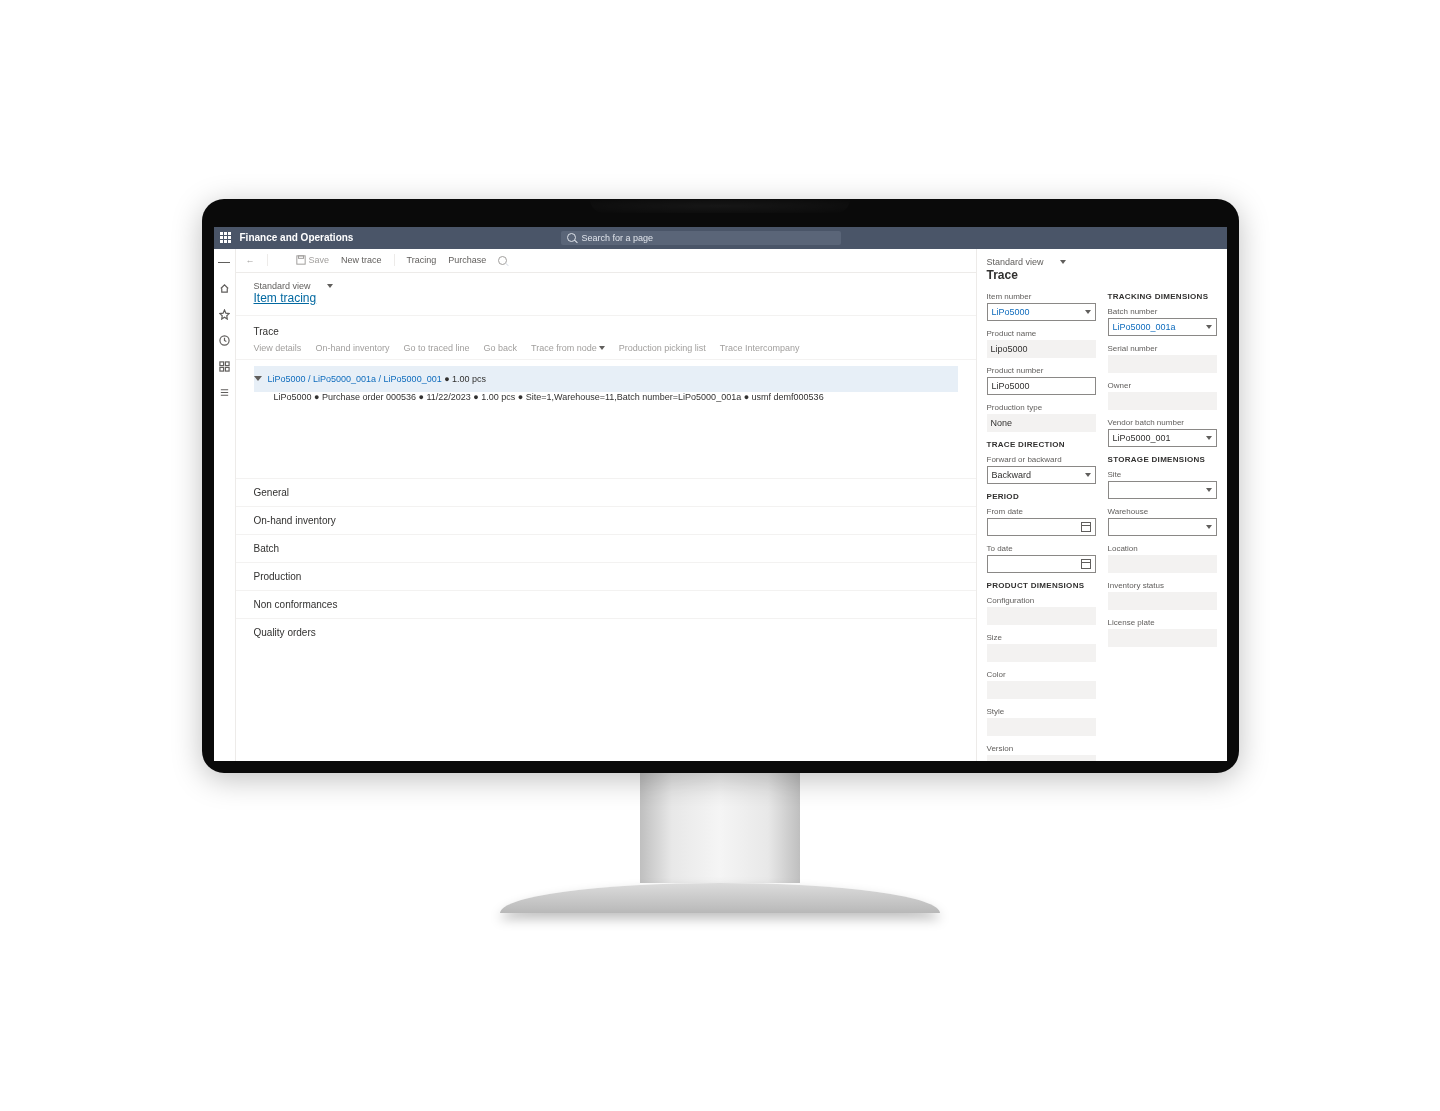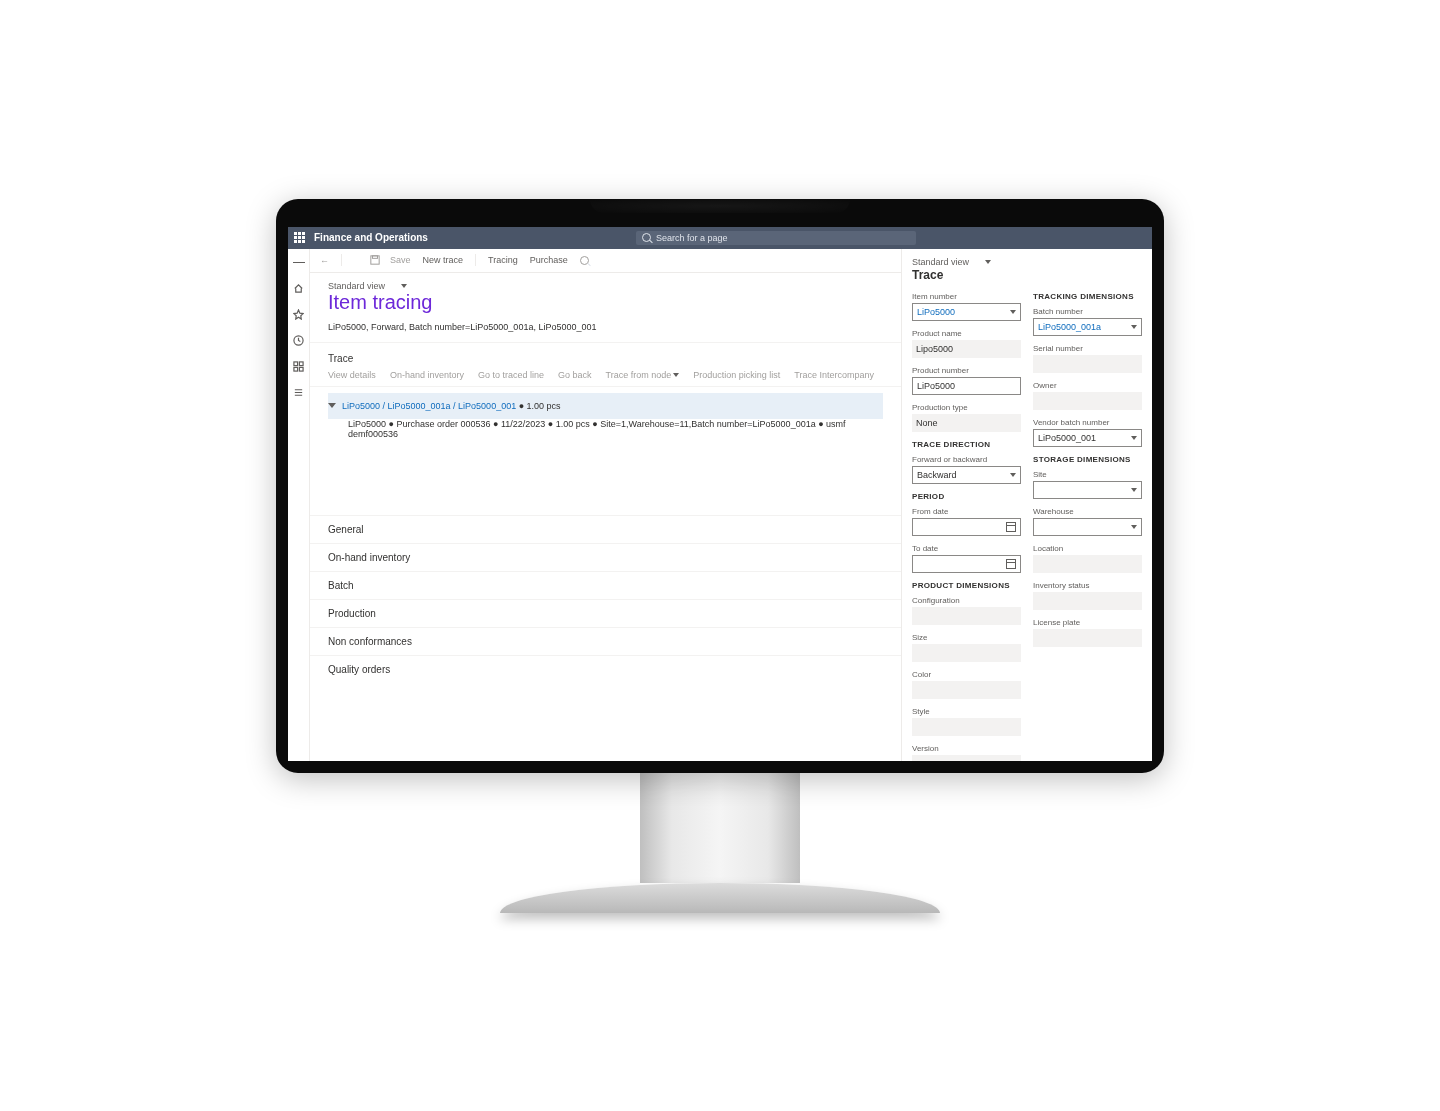--- a/index.html
+++ b/index.html
@@ -1,18 +1,18 @@
 <!DOCTYPE html>
 <html><head>
 <meta charset="utf-8">
 <style>
 * { margin: 0; padding: 0; box-sizing: border-box; font-family: "Segoe UI", Arial, sans-serif; }
 body { background: #fff; display: flex; justify-content: center; align-items: center; height: 1111px; width: 1440px; }
 
-.monitor-wrap { position: relative; width: 888px; }
+.monitor-wrap { position: relative; width: 1037px; }
 .bezel { background: #0a0a0a; border-radius: 22px; padding: 28px 12px 12px 12px; box-shadow: 0 6px 30px rgba(0,0,0,.25); position: relative; }
 .bezel::before { content:""; position:absolute; top:0; left:50%; transform:translateX(-50%); width:260px; height:14px; background: radial-gradient(ellipse at center, rgba(255,255,255,.05), rgba(0,0,0,0)); border-radius: 0 0 60px 60px; }
 .screen { background:#fff; width: 100%; height: 534px; overflow: hidden; position: relative; font-size: 9px; color:#323130; display:flex; }
 
 .stand-neck { width: 160px; height: 110px; margin: 0 auto; background: linear-gradient(90deg,#bfbfbf,#e8e8e8 20%,#f5f5f5 50%,#e8e8e8 80%,#bfbfbf); }
 .stand-base { width: 440px; height: 30px; margin: 0 auto; background: linear-gradient(180deg,#dcdcdc,#b8b8b8); border-radius: 50% / 100% 100% 0 0; box-shadow: 0 6px 12px rgba(0,0,0,.25); }
 
 
 .topbar { position:absolute; top:0; left:0; right:0; height:22px; background:#4a5568; color:#fff; display:flex; align-items:center; gap:8px; padding:0 6px; }
 .waffle { width:12px; height:12px; display:grid; grid-template-columns:repeat(3,3px); grid-template-rows:repeat(3,3px); gap:1px; }
@@ -26,27 +26,27 @@
 .rail { position:absolute; top:22px; bottom:0; left:0; width:22px; border-right:1px solid #edebe9; background:#fff; display:flex; flex-direction:column; align-items:center; gap:14px; padding-top:8px; }
 .rail .ico { width:12px; height:12px; color:#605e5c; display:flex; align-items:center; justify-content:center; }
 .ham div { width:10px; height:1px; background:#605e5c; margin:1px 0; }
 .home-ico svg, .star-ico svg, .clock-ico svg, .grid-ico svg, .list-ico svg { width:11px; height:11px; stroke:#605e5c; fill:none; stroke-width:1.3; }
 
 
 .main { position:absolute; top:22px; left:22px; bottom:0; right:250px; background:#fff; border-right:1px solid #edebe9; }
 
 .cmdbar { height:24px; border-bottom:1px solid #edebe9; display:flex; align-items:center; gap:12px; padding:0 10px; color:#605e5c; }
 .cmdbar .back { color:#a19f9d; }
-.cmdbar .save { display:flex; align-items:flex-start; gap:10px; color:#a19f9d;padding-left:16px; }
+.cmdbar .save { display:flex; align-items:flex-start; gap:3px; color:#a19f9d;padding-left:16px; }
 .cmdbar .sep { width:1px; height:12px; background:#edebe9; }
 .cmdbar span.cmd { cursor:default; }
 
 .pagehead { padding:8px 18px 4px 18px; }
 .stdview { color:#605e5c; font-size:9px; display:flex; align-items:center; gap:16px; }
-.title { font-size:20px; font-weight:400; color:#6d28d9; }
+.title { font-size:12px; font-weight:400; color:#0369a1;text-decoration:underline; }
 .subtitle { font-size:9px; color:#323130; margin-top:8px; }
 
 .section-label { padding:10px 18px 6px 18px; color:#323130; font-size:10px; border-top:1px solid #f3f2f1; margin-top:6px; }
 .subcmd { padding:0 18px 6px 18px; display:flex; gap:14px; color:#a19f9d; font-size:9px; border-bottom:1px solid #f3f2f1; }
 .subcmd span { display:flex; align-items:center; gap:2px; }
 
 .tree { padding:6px 18px; }
 .tree-row { display:flex; align-items:center; gap:6px; padding:8px 0; }
 .tree-row.sel { background:#e7eff7; }
 .caret { width:0; height:0; border-left:4px solid transparent; border-right:4px solid transparent; border-top:5px solid #605e5c; }
@@ -158,21 +158,20 @@
               <div class="search-ico" style="border-color:#a19f9d"></div>
             </span>
         </div>
 
         <div class="pagehead">
           <div class="stdview">
             <span>Standard view</span>
             <span class="chev"></span>
           </div>
           <div class="title">Item tracing</div>
-          <div class="subtitle">LiPo5000, Forward, Batch number=LiPo5000_001a, LiPo5000_001</div>
         </div>
 
         <div class="section-label">Trace</div>
         <div class="subcmd">
           <span>View details</span>
           <span>On-hand inventory</span>
           <span>Go to traced line</span>
           <span>Go back</span>
           <span>
               <span>Trace from node</span> 

